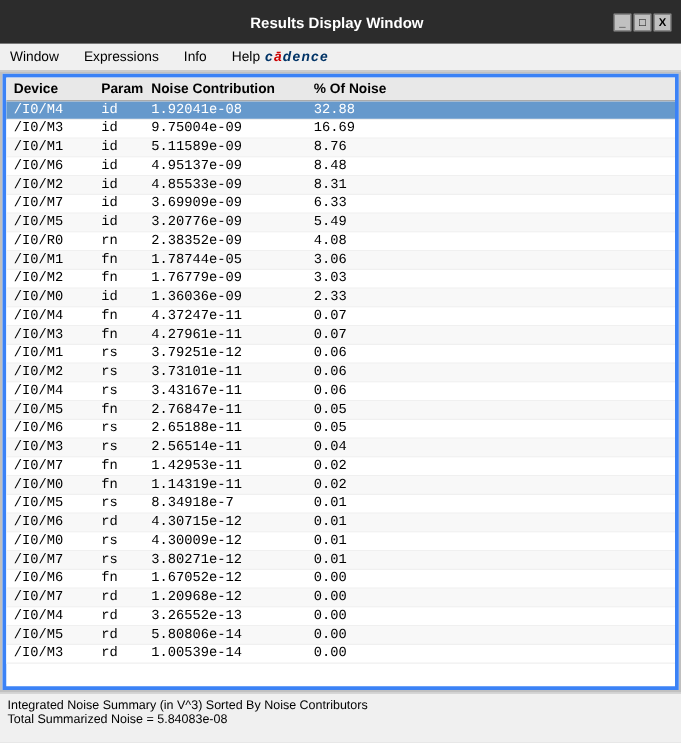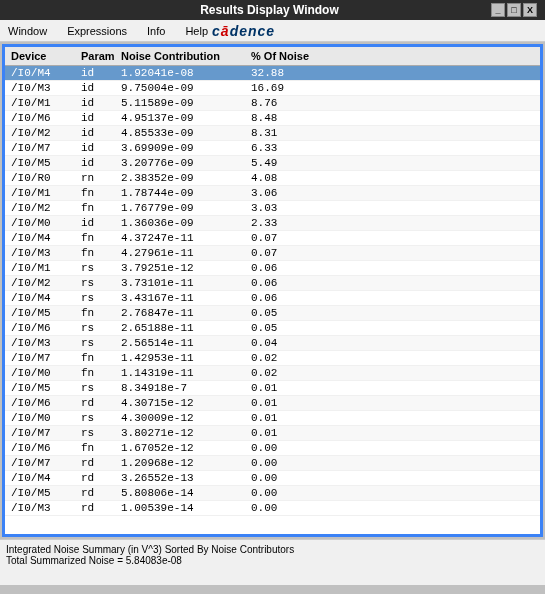--- a/index.html
+++ b/index.html
@@ -15,21 +15,21 @@
       background: #2c2c2c;
       color: white;
       text-align: center;
       padding: 4px 8px;
       font-family: Arial, sans-serif;
       font-size: 12px;
       font-weight: bold;
       display: flex;
       align-items: center;
       justify-content: space-between;
-      height: 20px;
+      height: 35px;
     }
     .title-bar-center {
       flex: 1;
       text-align: center;
     }
     .title-bar-buttons {
       display: flex;
       gap: 2px;
     }
     .title-btn {
@@ -57,21 +57,21 @@
       gap: 12px;
     }
     .menu-item {
       font-family: Arial, sans-serif;
       font-size: 11px;
       cursor: pointer;
       padding: 1px 4px;
     }
     .cadence-logo {
       font-family: Arial, sans-serif;
-      font-size: 14px;
+      font-size: 11px;
       font-style: italic;
       color: #003366;
       font-weight: bold;
       letter-spacing: 1px;
     }
     .cadence-logo span {
       color: #cc0000;
     }
     .table-container {
       background: white;
@@ -200,21 +200,21 @@
     </div>
       <div class="data-row">
       <span class="cell">/I0/R0</span>
       <span class="cell">rn</span>
       <span class="cell">2.38352e-09</span>
       <span class="cell">4.08</span>
     </div>
       <div class="data-row">
       <span class="cell">/I0/M1</span>
       <span class="cell">fn</span>
-      <span class="cell">1.78744e-09</span>
+      <span class="cell">1.78744e-05</span>
       <span class="cell">3.06</span>
     </div>
       <div class="data-row">
       <span class="cell">/I0/M2</span>
       <span class="cell">fn</span>
       <span class="cell">1.76779e-09</span>
       <span class="cell">3.03</span>
     </div>
       <div class="data-row">
       <span class="cell">/I0/M0</span>

